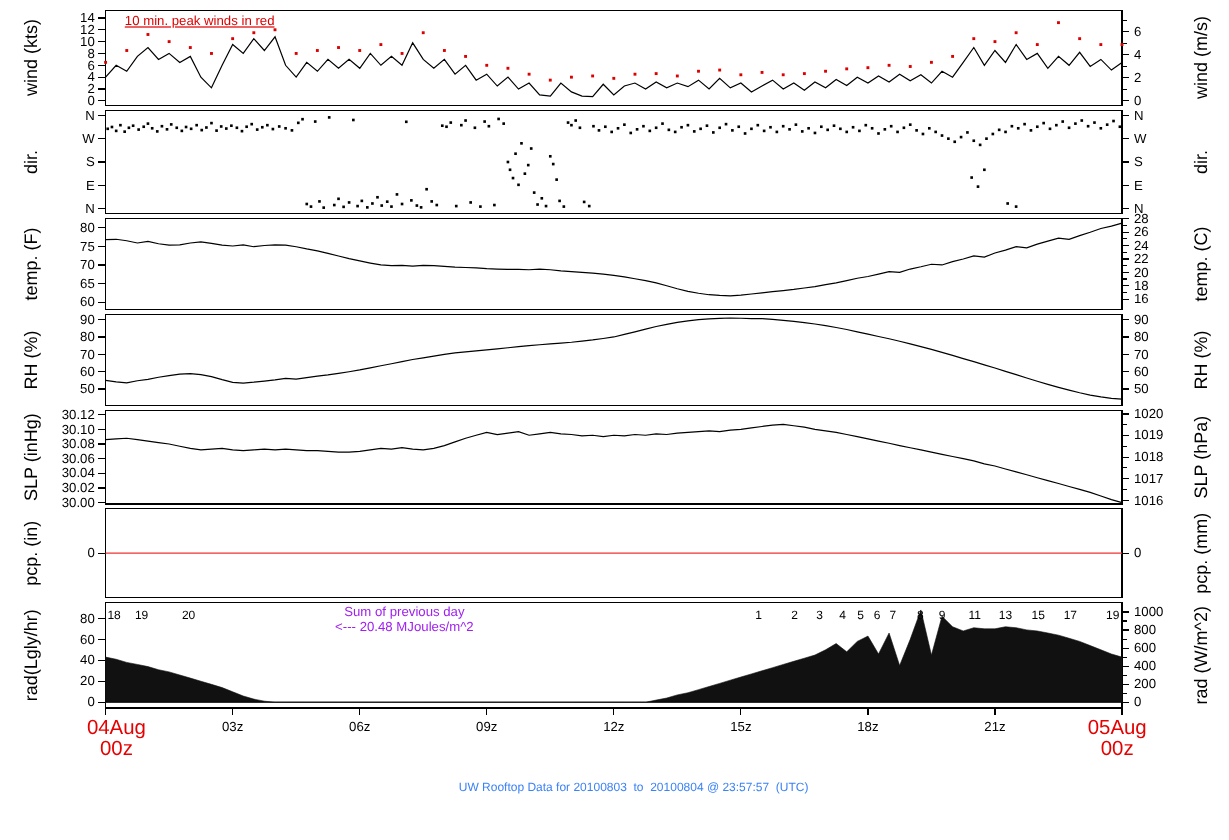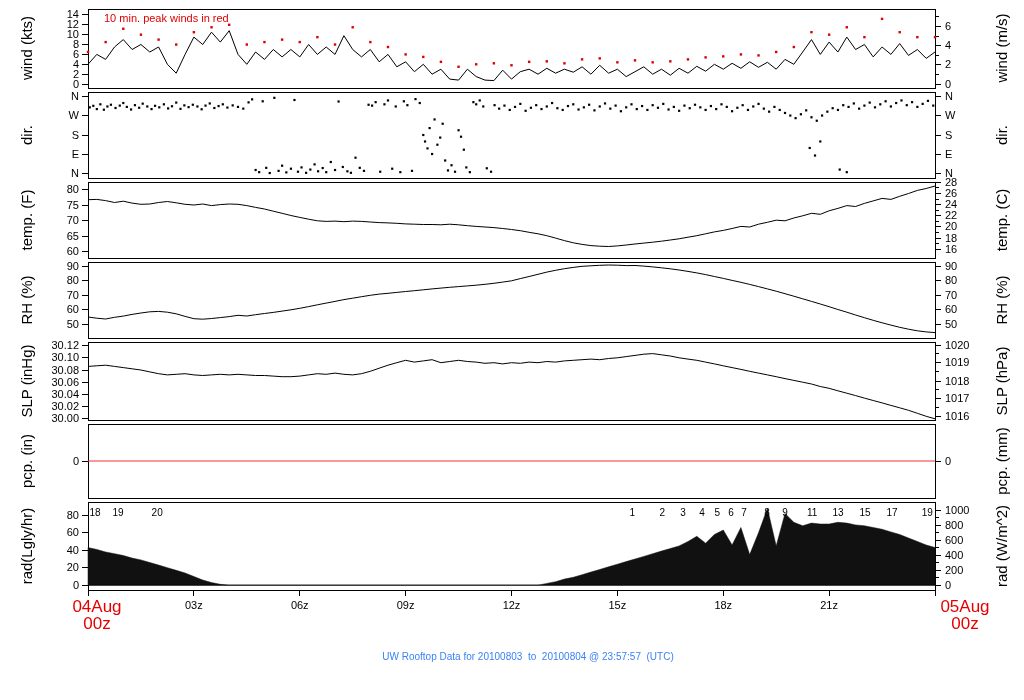--- a/index.html
+++ b/index.html
@@ -481,26 +481,30 @@
   <div class="ylab" style="left:26px;top:546px;">rad(Lgly/hr)</div>
 
   <div class="ylab" style="left:1001px;top:48px;">wind (m/s)</div>
   <div class="ylab" style="left:1001px;top:135px;">dir.</div>
   <div class="ylab" style="left:1001px;top:220px;">temp. (C)</div>
   <div class="ylab" style="left:1001px;top:300px;">RH (%)</div>
   <div class="ylab" style="left:1001px;top:381px;">SLP (hPa)</div>
   <div class="ylab" style="left:1001px;top:461px;">pcp. (mm)</div>
   <div class="ylab" style="left:1001px;top:546px;">rad (W/m^2)</div>
 
-  <div class="note-red" style="left:104px;top:12px;">10 min. peak winds in red</div>
-
+  <div class="note-red" style="left:104px;top:12px;text-decoration:underline;">10 min. peak winds in red</div>
+
+  <div class="note-purple" style="left:337px;top:504px;">
+    <div>Sum of previous day</div>
+    <div>&lt;--- 20.48 MJoules/m^2</div>
+  </div>
 
   <div class="datelab" style="left:97px;top:598px;">
     <div>04Aug</div>
     <div>00z</div>
   </div>
-  <div class="datelab" style="left:965px;top:598px;">
+  <div class="datelab" style="left:931px;top:598px;">
     <div>05Aug</div>
     <div>00z</div>
   </div>
 
   <div class="title">UW Rooftop Data for 20100803  to  20100804 @ 23:57:57  (UTC)</div>
 </div>
 
 </body></html>

